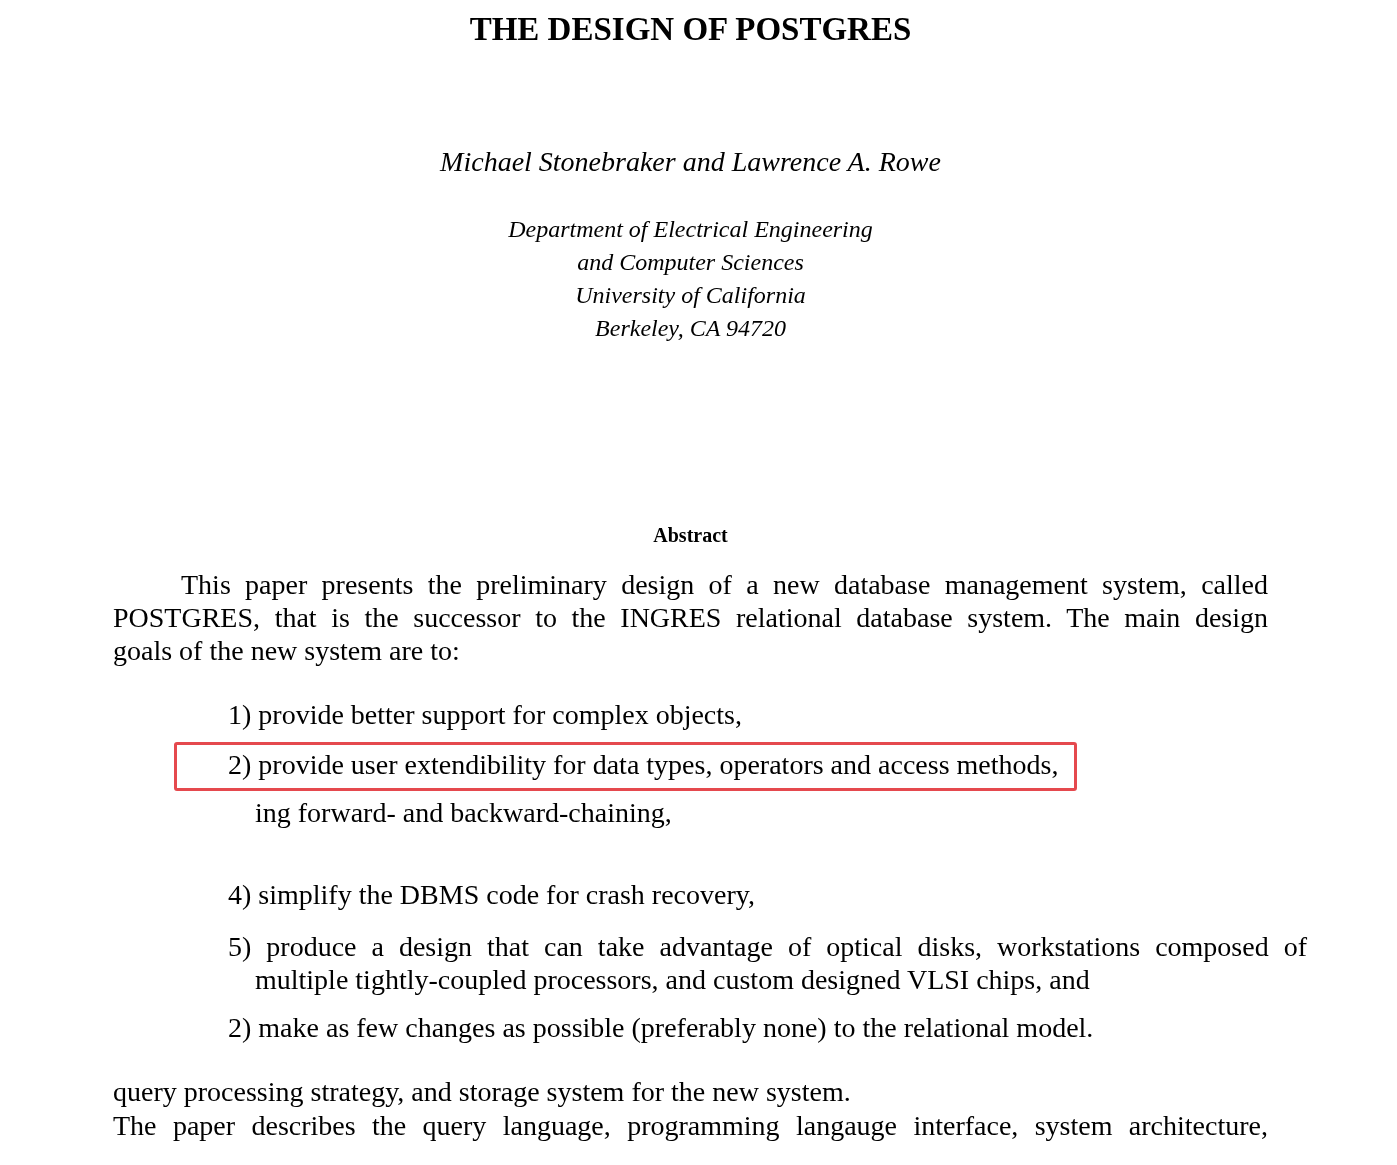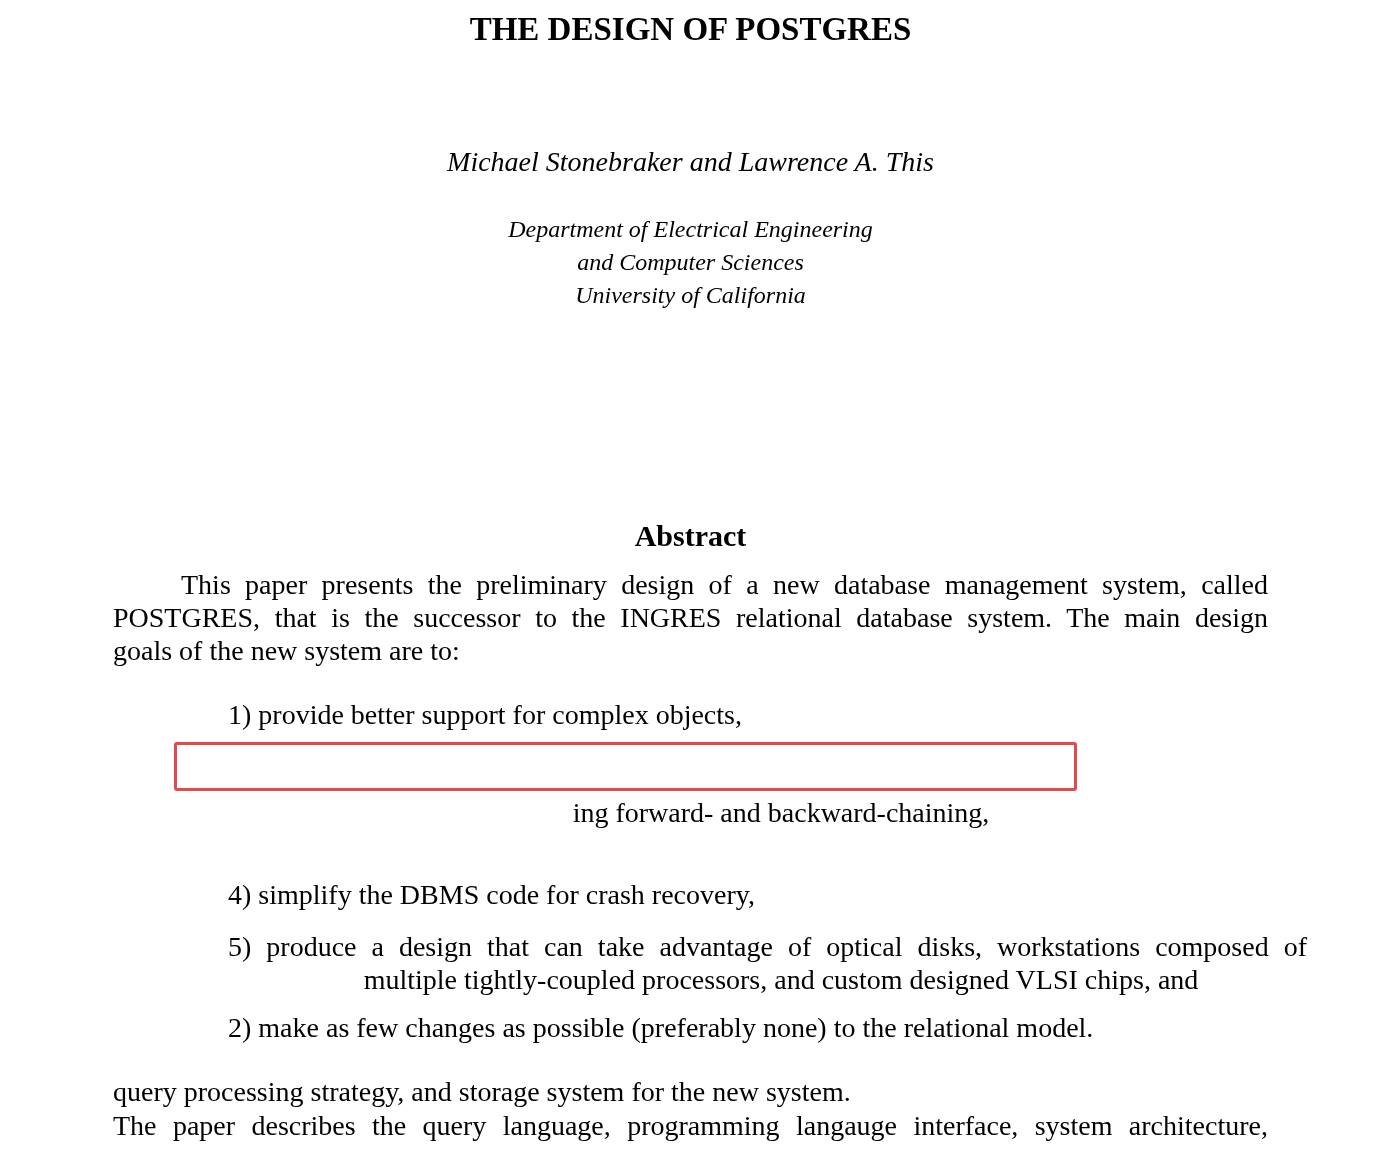--- a/index.html
+++ b/index.html
@@ -29,76 +29,80 @@
   }
   .affiliation {
     top: 213px;
     font-style: italic;
     font-size: 24px;
     line-height: 33px;
   }
   .abstract-heading {
     top: 519px;
     font-weight: bold;
-    font-size: 30px;
+    font-size: 20px;
     line-height: 33px;
   }
   .intro { top: 568px; }
   .closing { top: 1075px; line-height: 34px; }
   .line { display: block; }
   
   .jl { text-align: justify; text-align-last: justify; }
   .first-indent { text-indent: 68px; }
   .goal {
     position: absolute;
     left: 189px;
     width: 1079px;
     margin-left: 39px;
   }
-  .goal .wrap { padding-left: 27px; text-align: center; }
+  .goal .wrap { padding-left: 27px; }
   .hl-box {
     position: absolute;
     left: 174px;
     top: 742px;
     width: 903px;
     height: 49px;
     box-sizing: border-box;
     border: 3.5px solid #e5494e;
     border-radius: 3px;
     background: transparent;
     pointer-events: none;
   }
 </style>
 </head>
 <body>
 
 <div class="page">
 
   <div class="block center paper-title">THE DESIGN OF POSTGRES</div>
 
-  <div class="block center byline">Michael Stonebraker and Lawrence A. This</div>
+  <div class="block center byline">Michael Stonebraker and Lawrence A. Rowe</div>
 
   <div class="block center affiliation">
     <span class="line">Department of Electrical Engineering</span>
     <span class="line">and Computer Sciences</span>
     <span class="line">University of California</span>
+    <span class="line">Berkeley, CA 94720</span>
   </div>
 
   <div class="block center abstract-heading">Abstract</div>
 
   <div class="block intro">
     <span class="line jl first-indent">This paper presents the preliminary design of a new database management system, called</span>
     <span class="line jl">POSTGRES, that is the successor to the INGRES relational database system. The main design</span>
     <span class="line">goals of the new system are to:</span>
   </div>
 
   <div class="goal" style="top:698px">
     <span class="line">1) provide better support for complex objects,</span>
   </div>
 
+  <div class="goal" style="top:748px">
+    <span class="line">2) provide user extendibility for data types, operators and access methods,</span>
+  </div>
 
   <div class="goal" style="top:796px">
     <span class="line wrap">ing forward- and backward-chaining,</span>
   </div>
 
   <div class="goal" style="top:878px">
     <span class="line">4) simplify the DBMS code for crash recovery,</span>
   </div>
 
   <div class="goal" style="top:930px">

